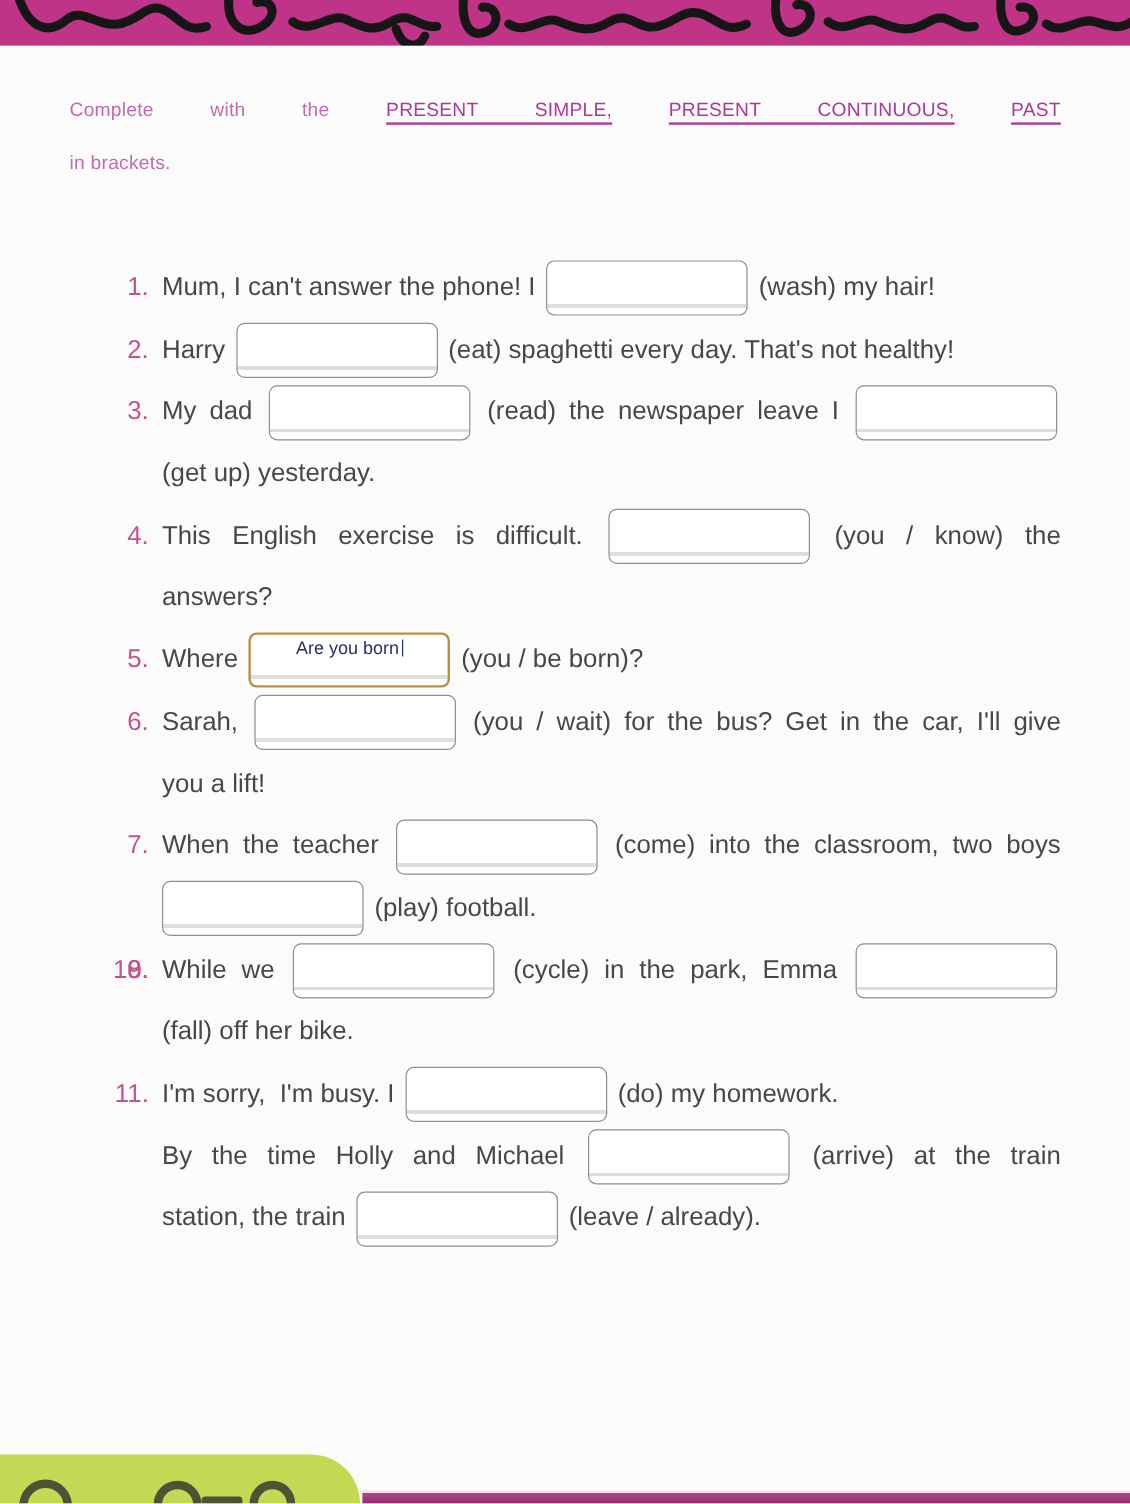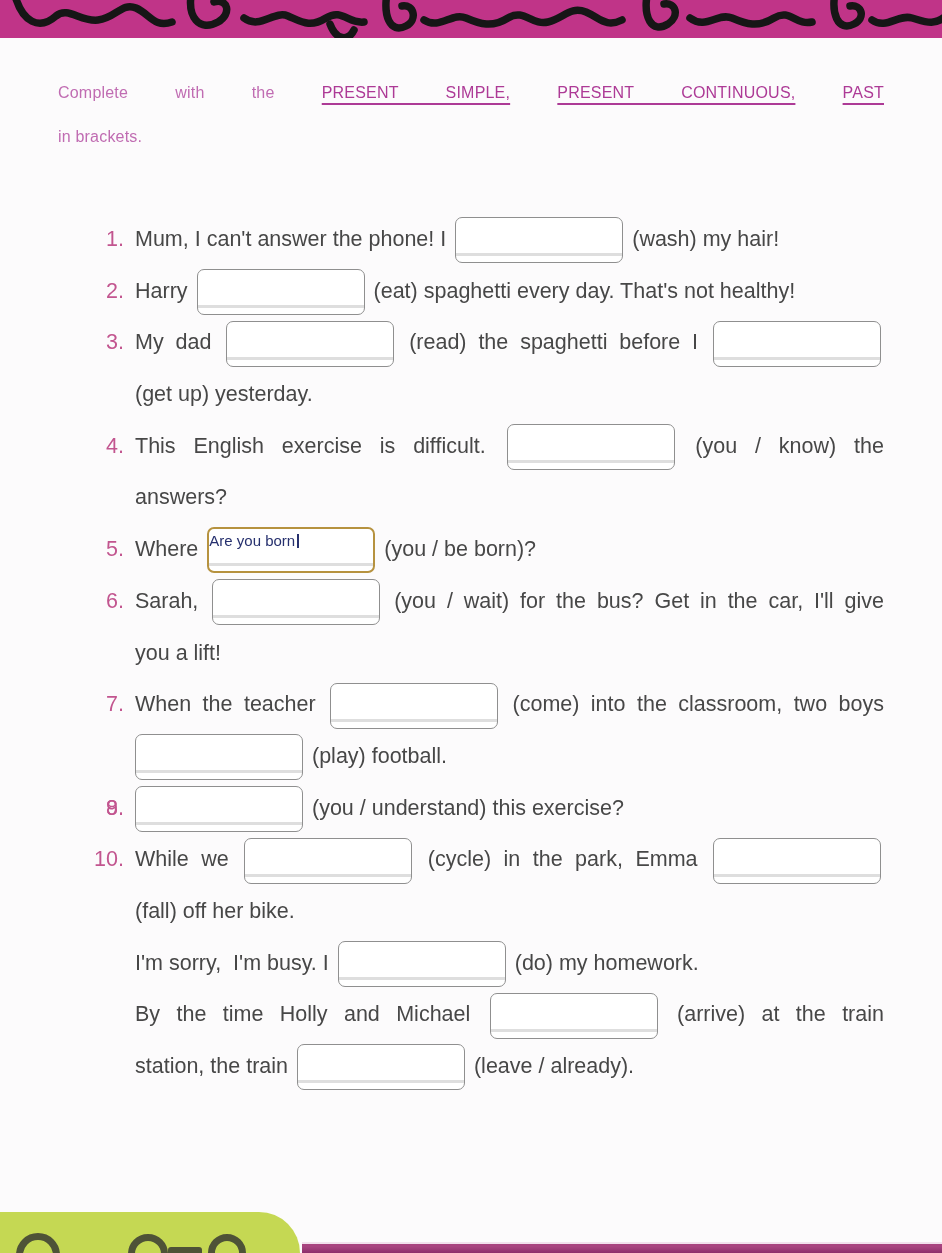--- a/index.html
+++ b/index.html
@@ -40,21 +40,21 @@
     background:#ffffff;
     background-image:linear-gradient(to bottom, rgba(0,0,0,0) 80%, #dedede 80%, #dedede 87%, rgba(0,0,0,0) 87%);
     border:1.7px solid #8f8f8f;border-radius:7px;
     vertical-align:middle;outline:none;
     font:inherit;color:inherit;
   }
   .blank.active{
     border:2.2px solid #b6923f;position:relative;
   }
   .typed{
-    position:absolute;top:3px;left:0;right:0;
+    position:absolute;top:3px;left:0;right:0;text-align:center;
     font-size:15px;line-height:18px;color:#26306e;white-space:nowrap;
   }
   .caret{
     display:inline-block;width:1.5px;height:14px;background:#26306e;
     vertical-align:-2px;margin-left:2px;
   }
   .keep-space{white-space:pre-wrap;}
   
   .green-shape{
     position:absolute;left:0;bottom:0;width:300px;height:41px;
@@ -121,21 +121,21 @@
       <input class="blank" style="">
       <span>(eat) spaghetti every day. That's not healthy!</span>
     </div>
   </div>
 
   <div class="item">
     <span class="num">3.</span>
     <div class="line j">
       <span>My dad</span>
       <input class="blank" style="">
-      <span>(read) the spaghetti before I</span>
+      <span>(read) the newspaper leave I</span>
       <input class="blank" style="">
     </div>
     <div class="line">
       <span>(get up) yesterday.</span>
     </div>
   </div>
 
   <div class="item">
     <span class="num">4.</span>
     <div class="line j">
@@ -183,40 +183,37 @@
       <span>(play) football.</span>
     </div>
   </div>
 
   <div class="item">
     <span class="num">8.</span>
   </div>
 
   <div class="item">
     <span class="num">9.</span>
-    <div class="line">
-      <input class="blank" style="margin-left: 0px;">
-      <span>(you / understand) this exercise?</span>
-    </div>
   </div>
 
   <div class="item">
     <span class="num">10.</span>
     <div class="line j">
       <span>While we</span>
       <input class="blank" style="">
       <span>(cycle) in the park, Emma</span>
       <input class="blank" style="">
     </div>
     <div class="line">
       <span>(fall) off her bike.</span>
     </div>
   </div>
 
   <div class="item">
+    <span class="num">11.</span>
     <div class="line">
       <span class="keep-space">I'm sorry,  I'm busy. I</span>
       <input class="blank" style="">
       <span>(do) my homework.</span>
     </div>
   </div>
 
   <div class="item">
     <div class="line j">
       <span>By the time Holly and Michael</span>

